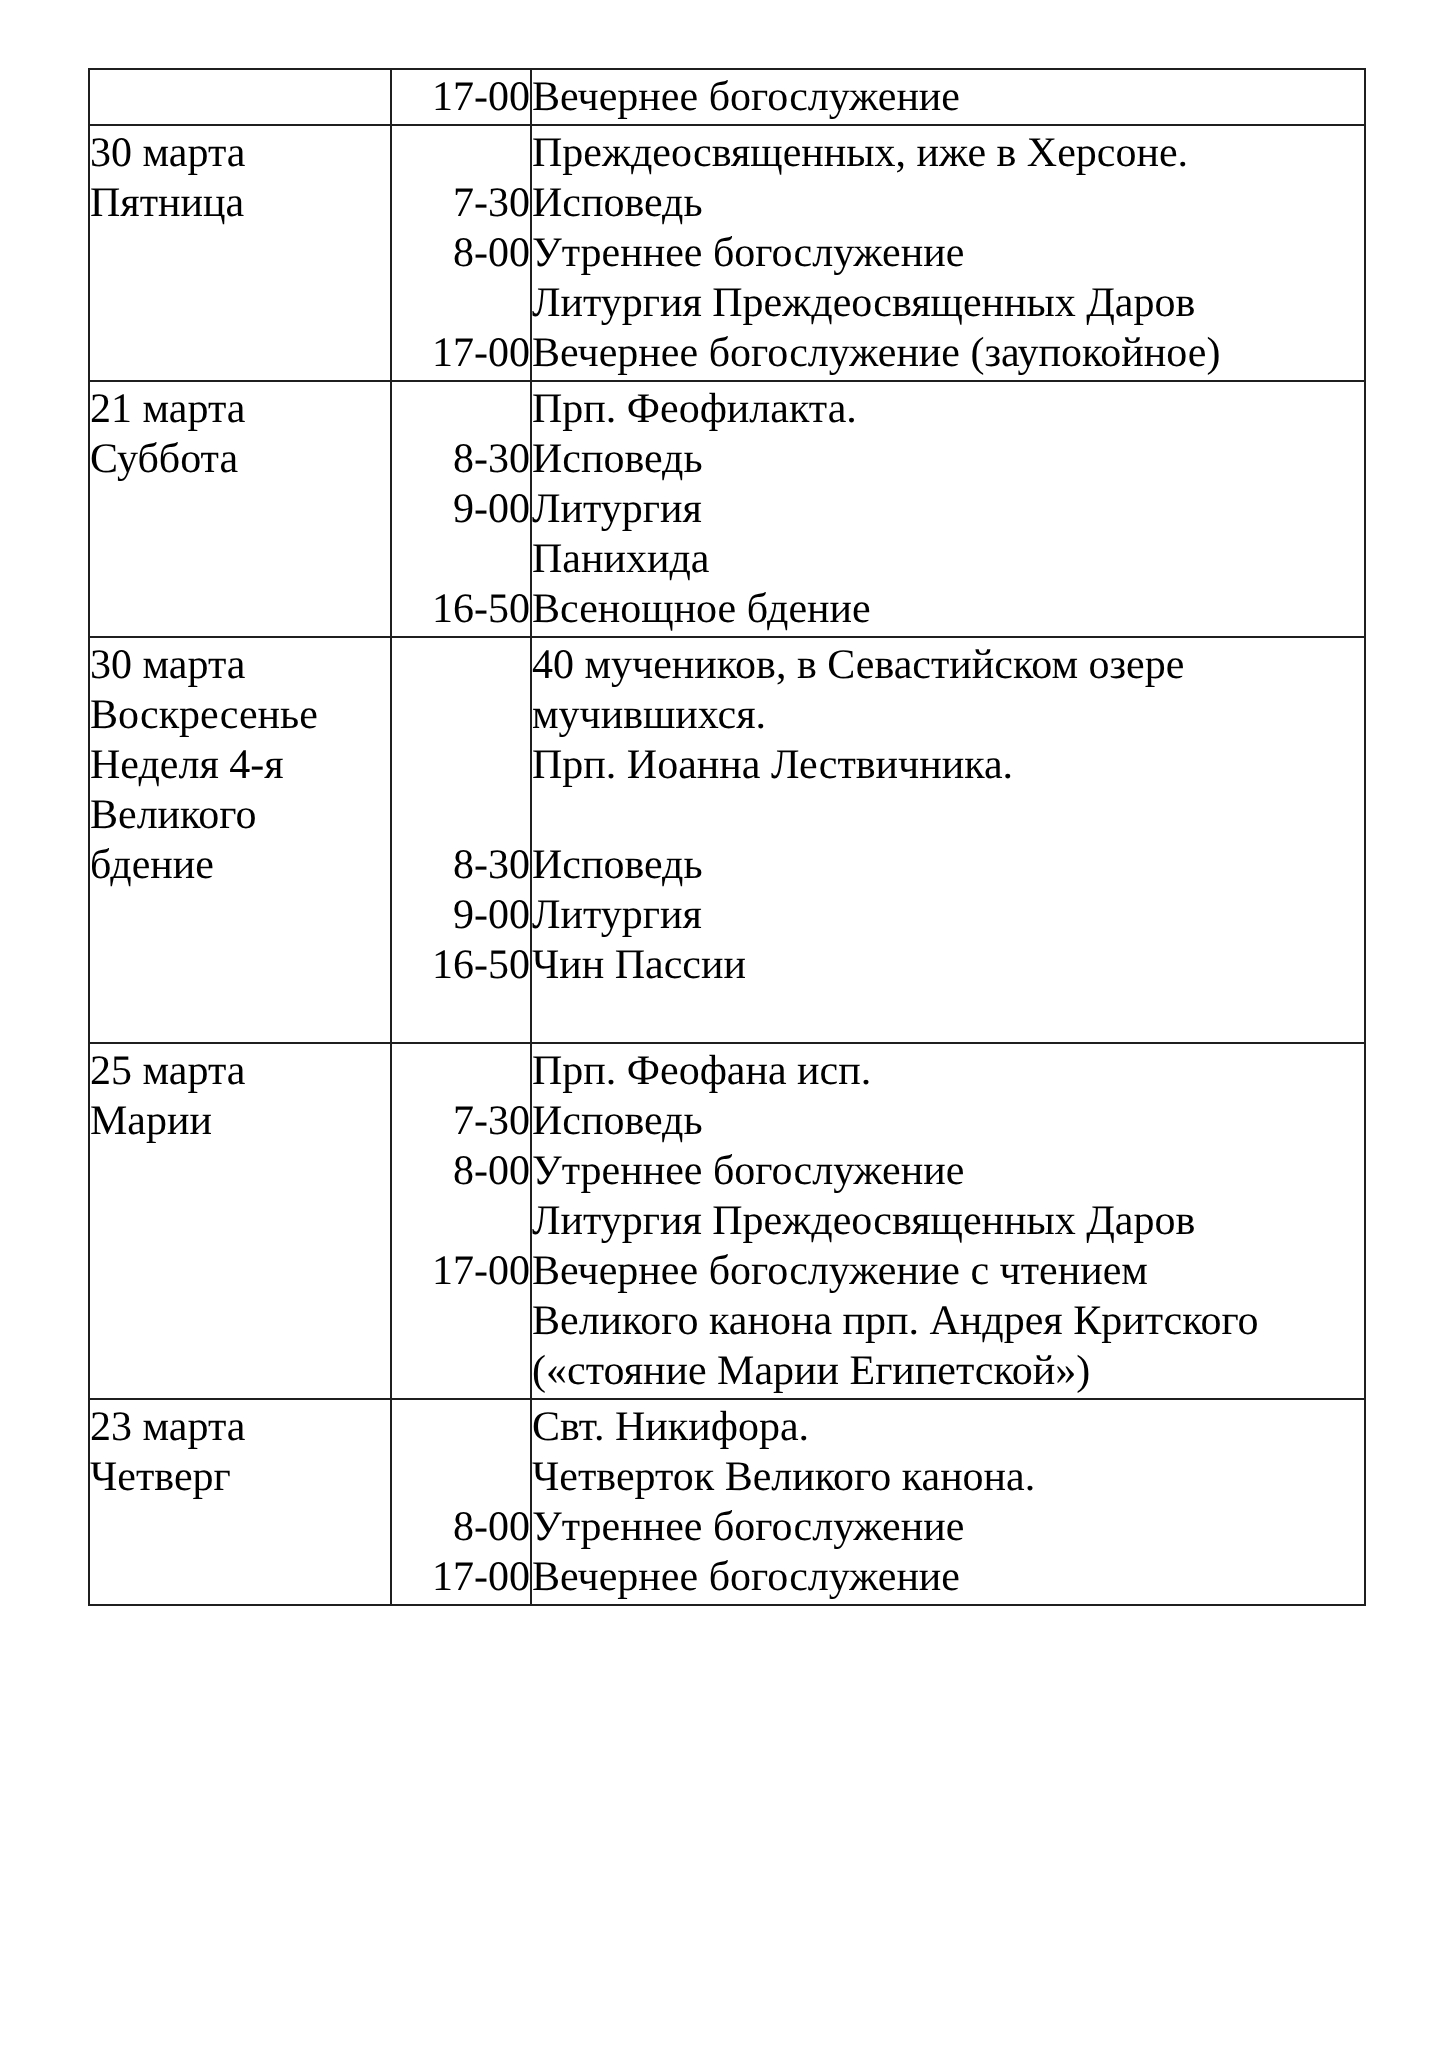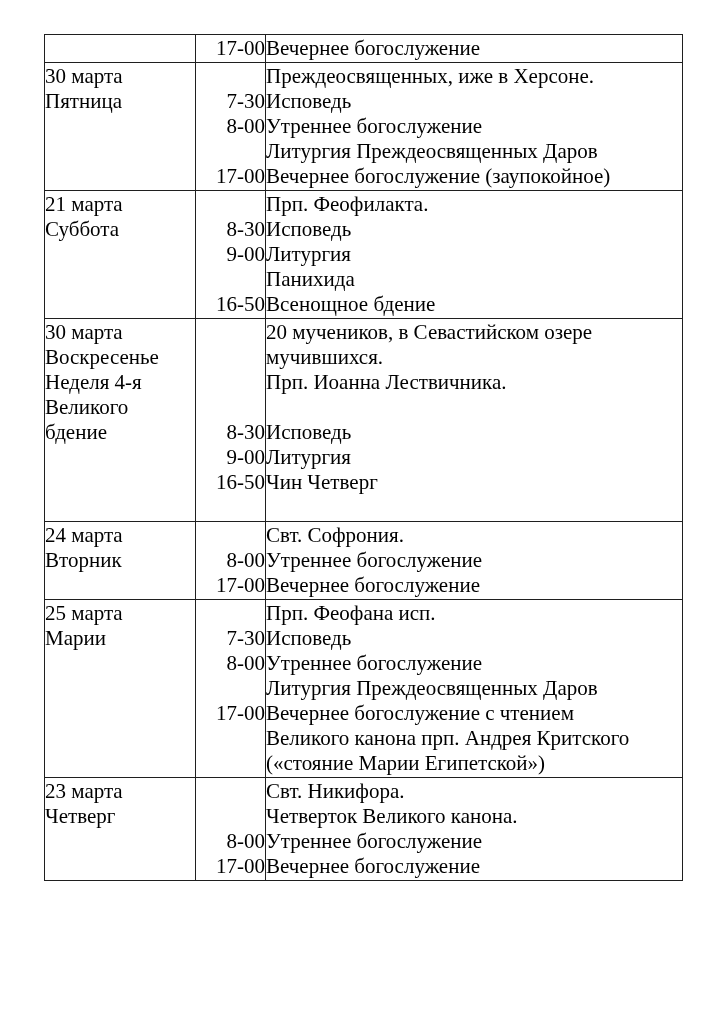--- a/index.html
+++ b/index.html
@@ -116,44 +116,28 @@
             <div class="line"></div>
             <div class="line"></div>
             <div class="line"></div>
             <div class="line"></div>
             <div class="line">8-30</div>
             <div class="line">9-00</div>
             <div class="line">16-50</div>
             <div class="line"></div>
           </td>
           <td class="desc-cell">
-            <div class="line">20 мучеников, в Севастийском озере</div>
+            <div class="line">40 мучеников, в Севастийском озере</div>
             <div class="line">мучившихся.</div>
             <div class="line">Прп. Иоанна Лествичника.</div>
             <div class="line"></div>
             <div class="line">Исповедь</div>
             <div class="line">Литургия</div>
-            <div class="line">Чин Четверг</div>
+            <div class="line">Чин Пассии</div>
             <div class="line"></div>
-          </td>
-        </tr>
-        <tr>
-          <td class="date-cell">
-            <div class="line">24 марта</div>
-            <div class="line">Вторник</div>
-          </td>
-          <td class="time-cell">
-            <div class="line"></div>
-            <div class="line">8-00</div>
-            <div class="line">17-00</div>
-          </td>
-          <td class="desc-cell">
-            <div class="line">Свт. Софрония.</div>
-            <div class="line">Утреннее богослужение</div>
-            <div class="line">Вечернее богослужение</div>
           </td>
         </tr>
         <tr>
           <td class="date-cell">
             <div class="line">25 марта</div>
             <div class="line">Марии</div>
           </td>
           <td class="time-cell">
             <div class="line"></div>
             <div class="line">7-30</div>

